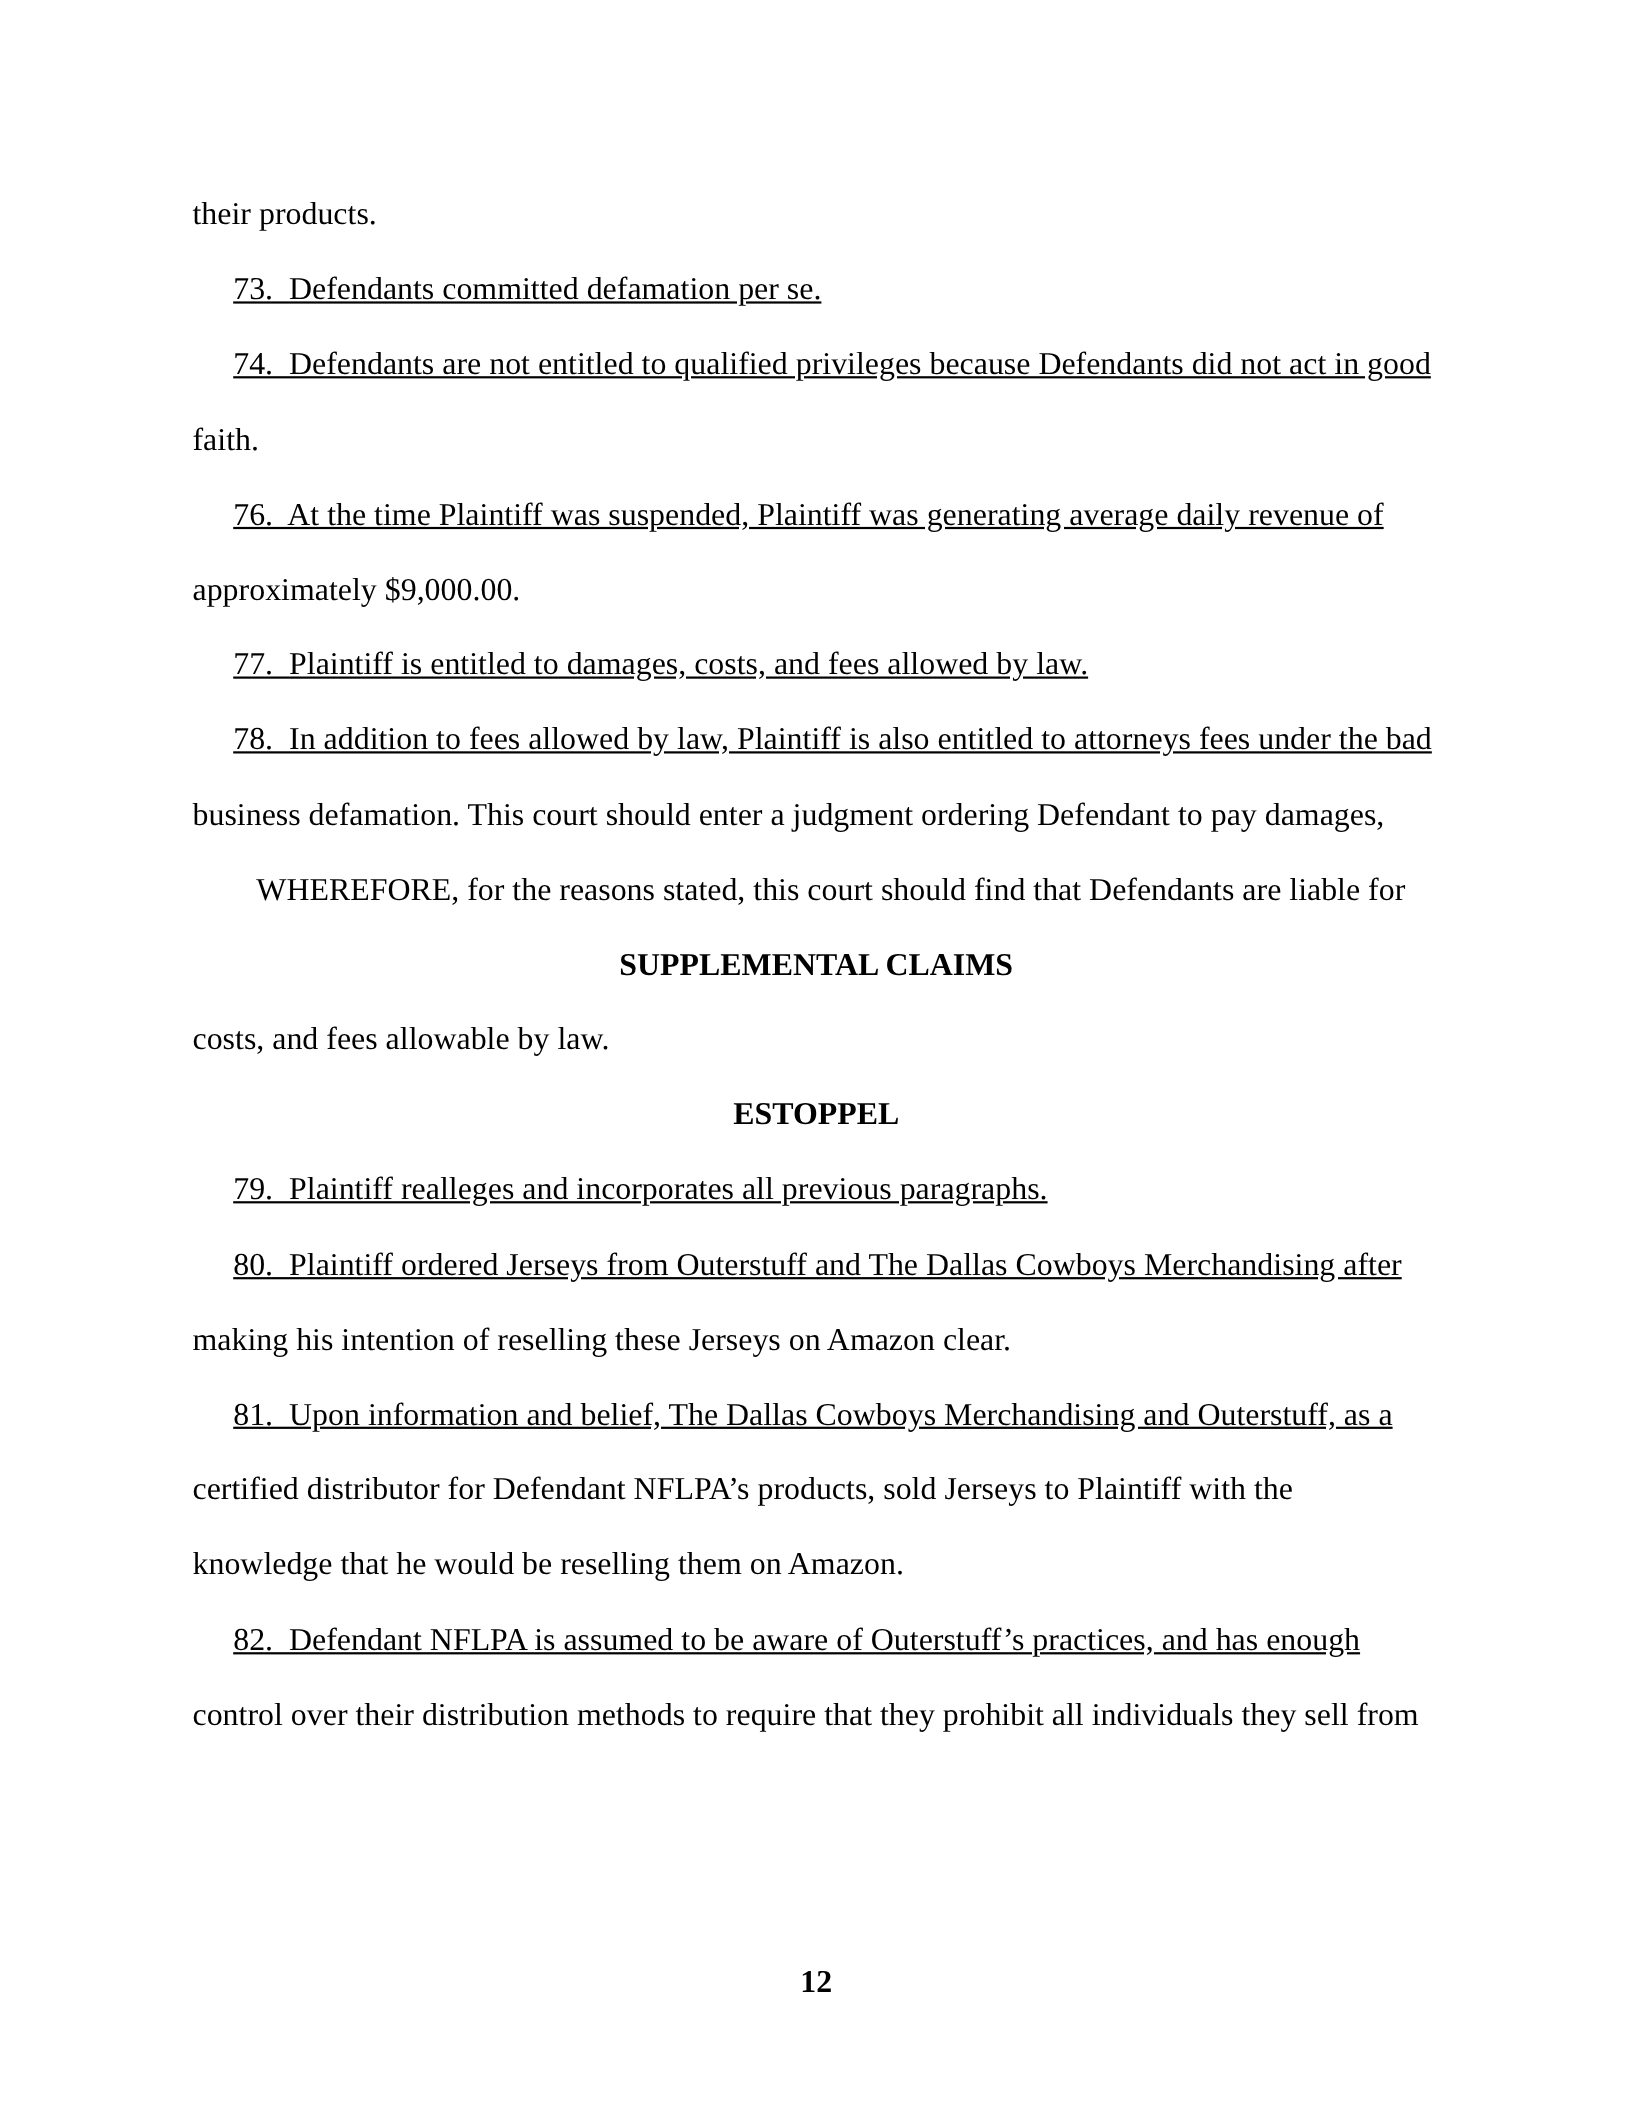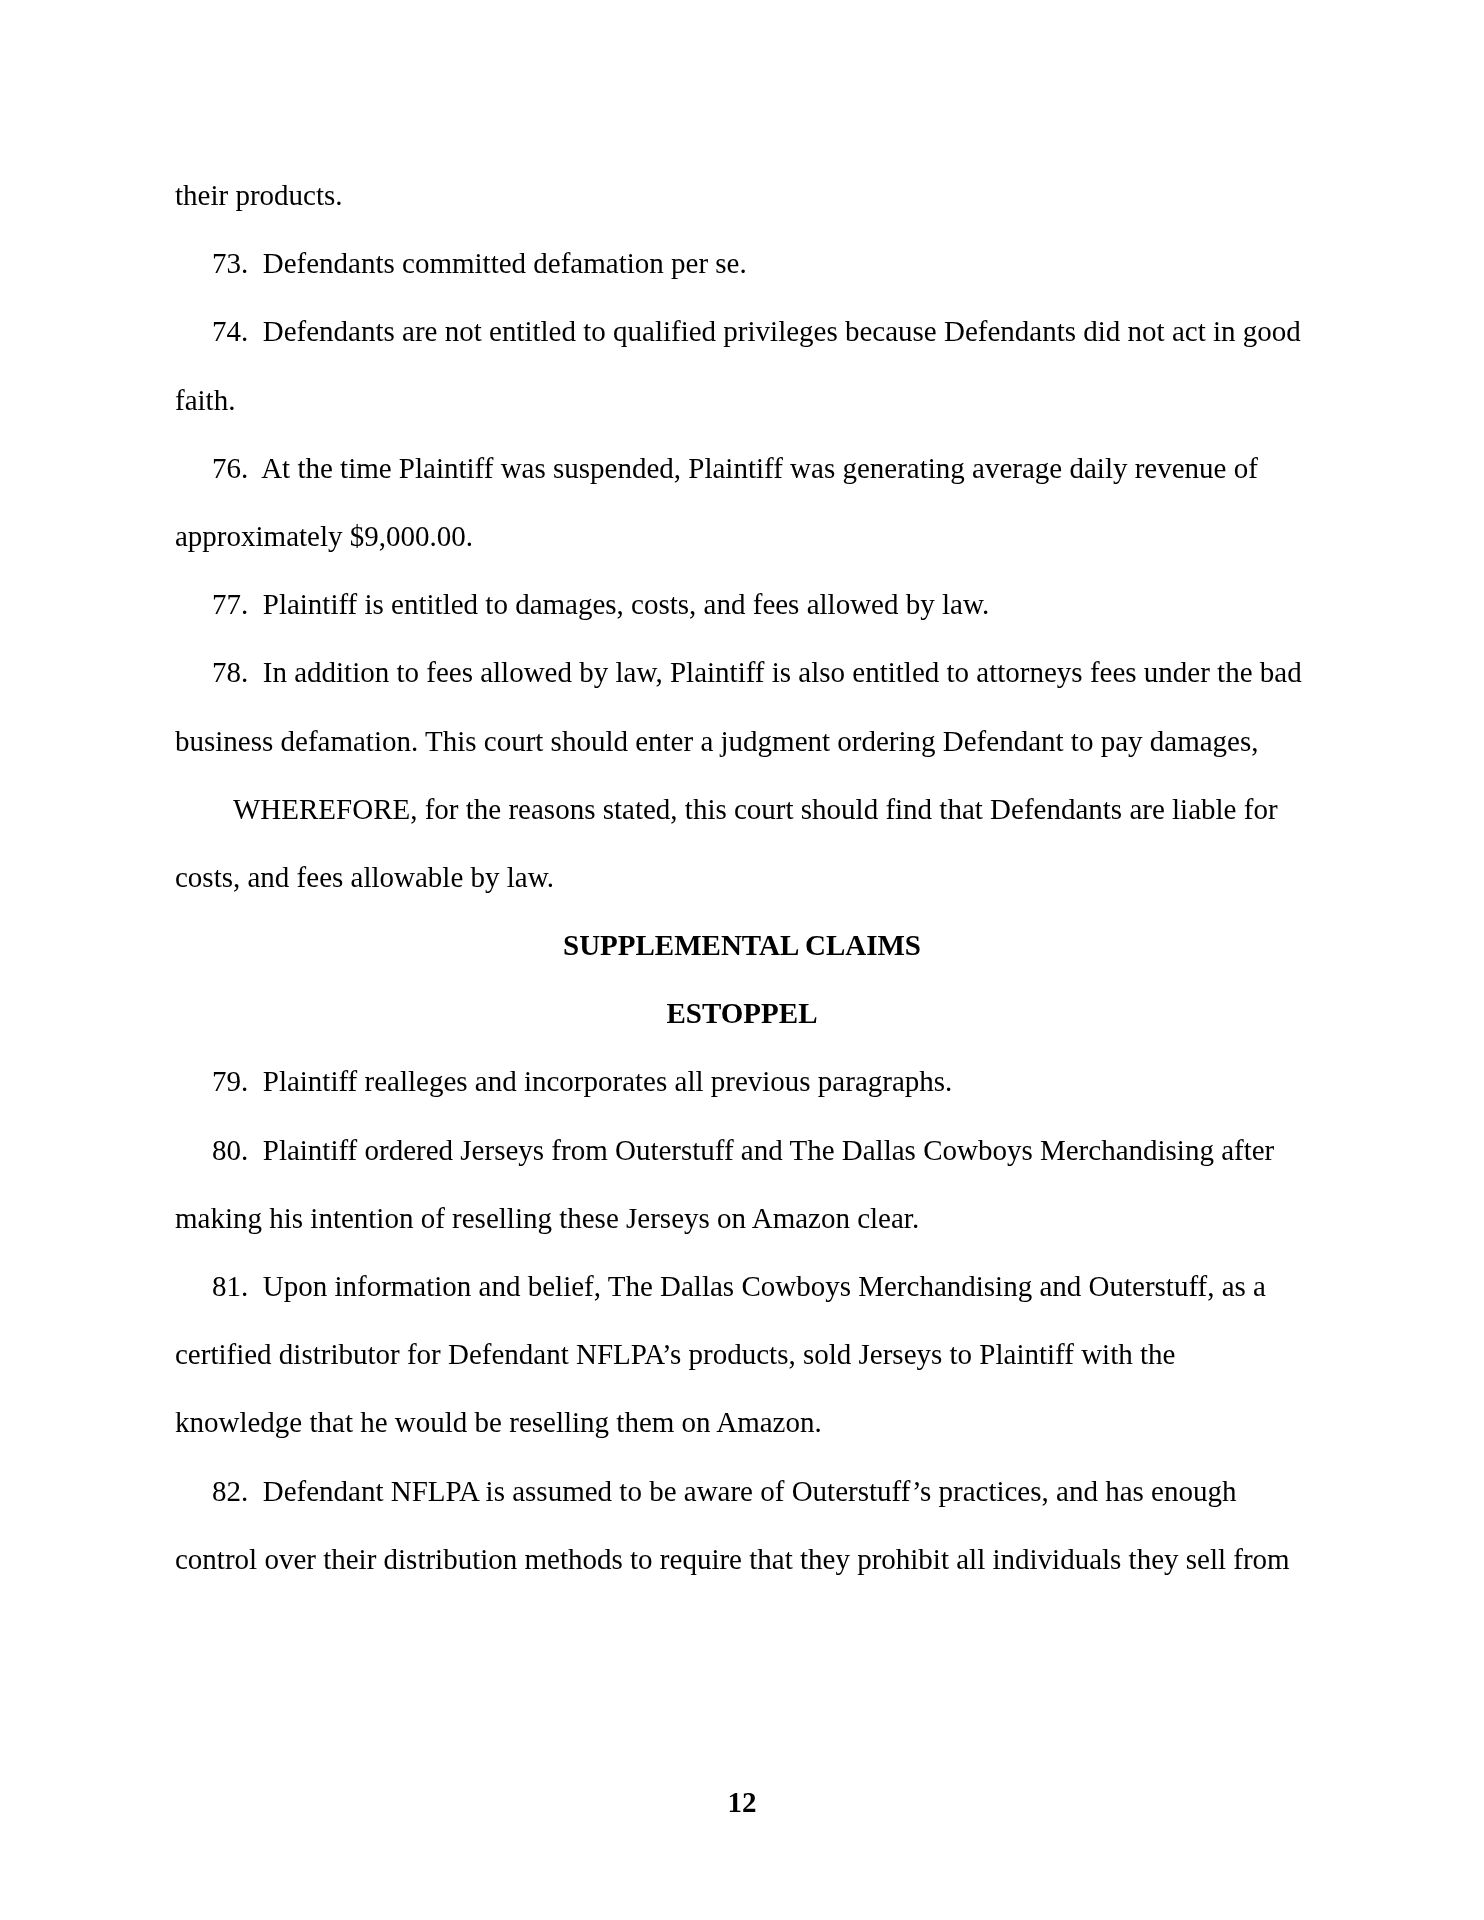--- a/index.html
+++ b/index.html
@@ -23,21 +23,21 @@
     top: 161px;
     width: 1134px;
   }
   .line {
     display: block;
     height: 68.2px;
     line-height: 68.2px;
     white-space: pre;       
     text-indent: 0;
   }
-  .ind  { text-indent: 37px; }   
+  .ind  { text-indent: 37px; text-decoration: underline; }   
   .ind2 { text-indent: 58px; }   
   .ctr  { text-align: center; }
   .b    { font-weight: bold; }
   .footer {
     position: absolute;
     left: 0;
     top: 1768px;
     width: 1484px;
     height: 68.2px;
     line-height: 68.2px;
@@ -53,22 +53,22 @@
     <div class="line">their products.</div>
     <div class="line ind">73.  Defendants committed defamation per se.</div>
     <div class="line ind">74.  Defendants are not entitled to qualified privileges because Defendants did not act in good</div>
     <div class="line">faith.</div>
     <div class="line ind">76.  At the time Plaintiff was suspended, Plaintiff was generating average daily revenue of</div>
     <div class="line">approximately $9,000.00.</div>
     <div class="line ind">77.  Plaintiff is entitled to damages, costs, and fees allowed by law.</div>
     <div class="line ind">78.  In addition to fees allowed by law, Plaintiff is also entitled to attorneys fees under the bad</div>
     <div class="line">business defamation. This court should enter a judgment ordering Defendant to pay damages,</div>
     <div class="line ind2">WHEREFORE, for the reasons stated, this court should find that Defendants are liable for</div>
+    <div class="line ctr b">SUPPLEMENTAL CLAIMS</div>
     <div class="line">costs, and fees allowable by law.</div>
-    <div class="line ctr b">SUPPLEMENTAL CLAIMS</div>
     <div class="line ctr b">ESTOPPEL</div>
     <div class="line ind">79.  Plaintiff realleges and incorporates all previous paragraphs.</div>
     <div class="line ind">80.  Plaintiff ordered Jerseys from Outerstuff and The Dallas Cowboys Merchandising after</div>
     <div class="line">making his intention of reselling these Jerseys on Amazon clear.</div>
     <div class="line ind">81.  Upon information and belief, The Dallas Cowboys Merchandising and Outerstuff, as a</div>
     <div class="line">certified distributor for Defendant NFLPA’s products, sold Jerseys to Plaintiff with the</div>
     <div class="line">knowledge that he would be reselling them on Amazon.</div>
     <div class="line ind">82.  Defendant NFLPA is assumed to be aware of Outerstuff’s practices, and has enough</div>
     <div class="line">control over their distribution methods to require that they prohibit all individuals they sell from</div>
   </div>

